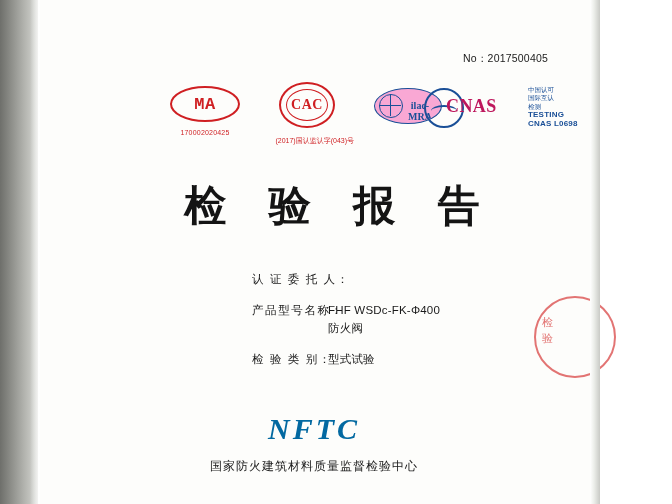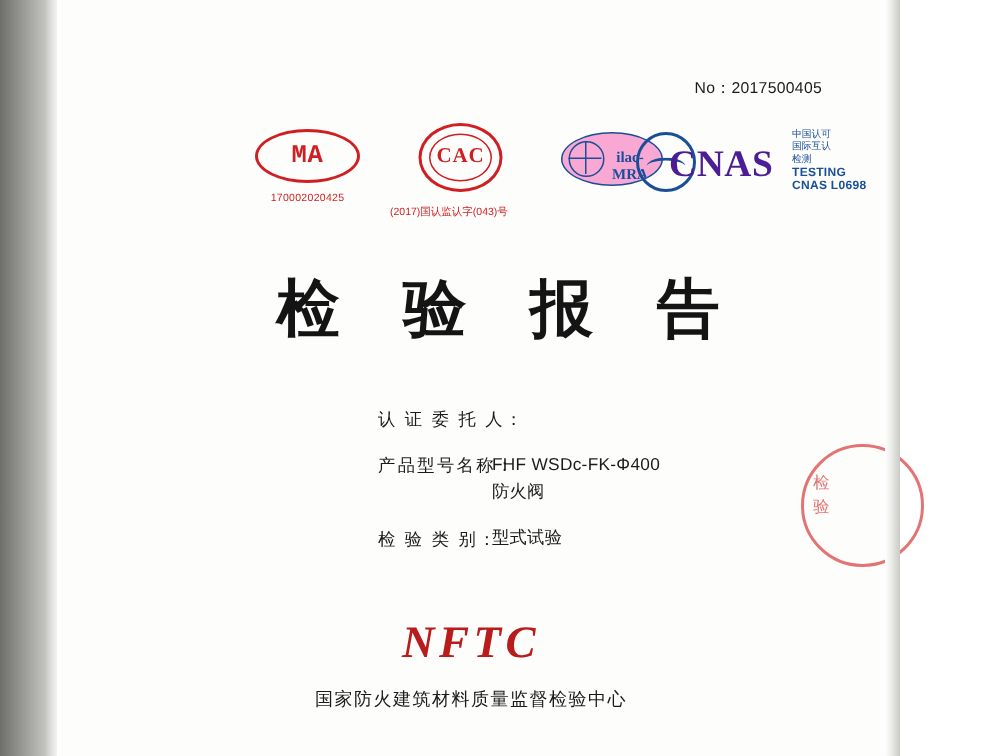--- a/index.html
+++ b/index.html
@@ -110,21 +110,21 @@
     letter-spacing: 0.2px;
     white-space: nowrap;
   }
 
   
   .logo-cac {
     position: absolute;
     left: 222px;
     top: 4px;
     width: 94px;
-    text-align: left;
+    text-align: right;
   }
   .cac-circle {
     width: 52px;
     height: 42px;
     margin: 0 auto;
     border: 2.2px solid #cf1f22;
     border-radius: 50%;
     display: flex;
     align-items: center;
     justify-content: center;
@@ -237,23 +237,23 @@
     width: 26px;
     height: 10px;
     border-top: 2px solid #1a4f97;
     border-radius: 50%;
   }
   .cnas-word {
     position: absolute;
     left: 22px;
     top: 12px;
     font-family: "Liberation Serif", serif;
-    font-size: 25px;
-    font-weight: bold;
-    color: #4c1d95;
+    font-size: 18px;
+    font-weight: bold;
+    color: #be185d;
     letter-spacing: 0.4px;
   }
   .cnas-side {
     position: absolute;
     left: 104px;
     top: 2px;
     font-size: 6.5px;
     line-height: 8.4px;
     color: #1a4f97;
     white-space: nowrap;
@@ -316,21 +316,21 @@
     position: absolute;
     left: 0;
     right: 0;
     top: 412px;
     text-align: center;
     font-family: "Liberation Serif", serif;
     font-style: italic;
     font-weight: bold;
     font-size: 30px;
     letter-spacing: 3px;
-    color: #b91c1c;
+    color: #0369a1;
   }
   .org-name {
     position: absolute;
     left: 0;
     right: 0;
     top: 458px;
     text-align: center;
     font-size: 12px;
     letter-spacing: 1px;
     color: #1a1a1a;

